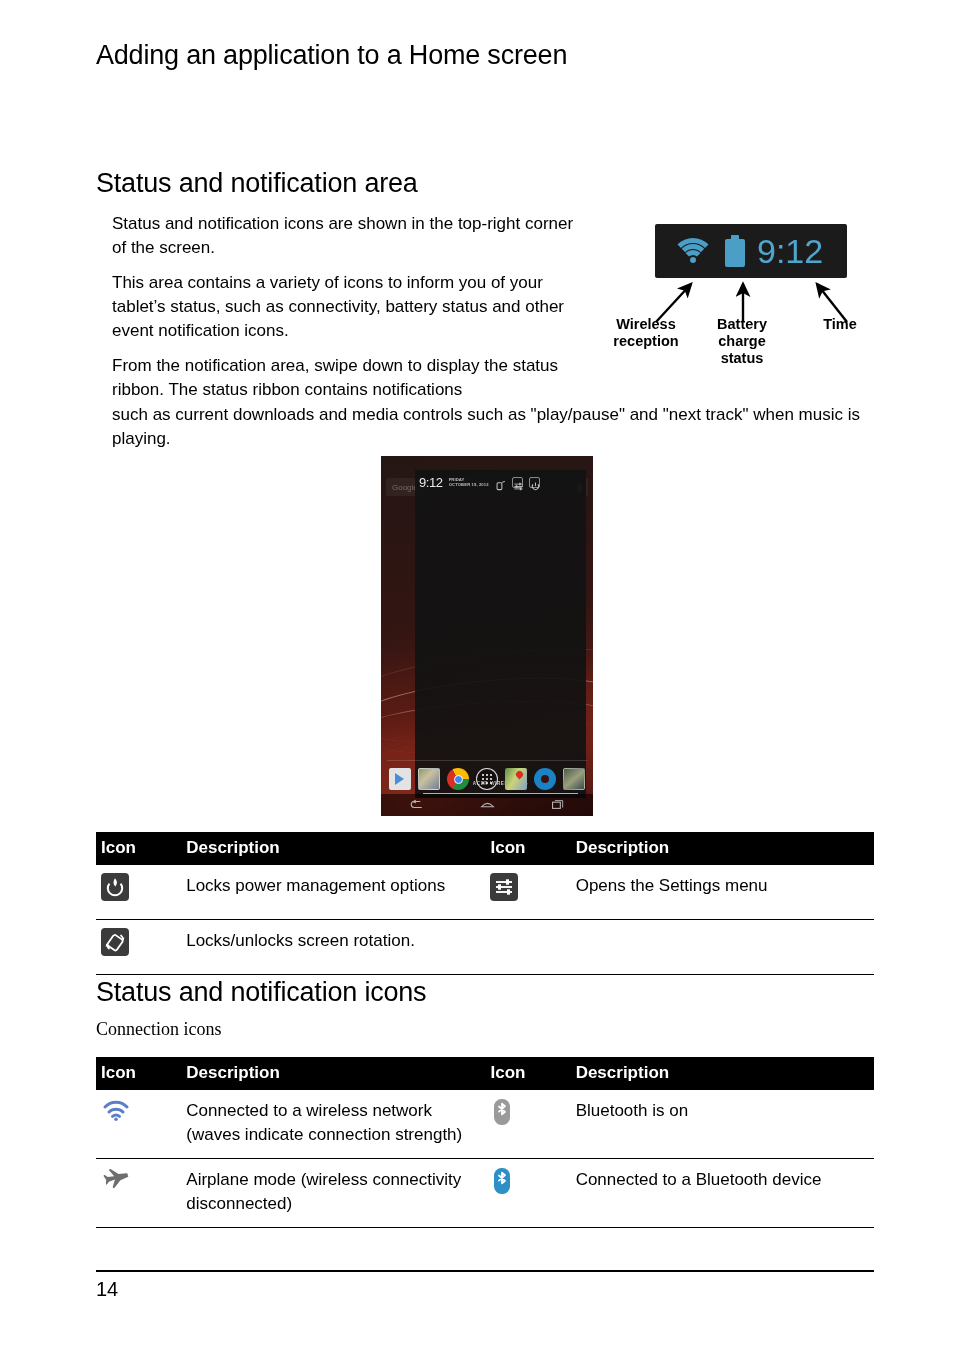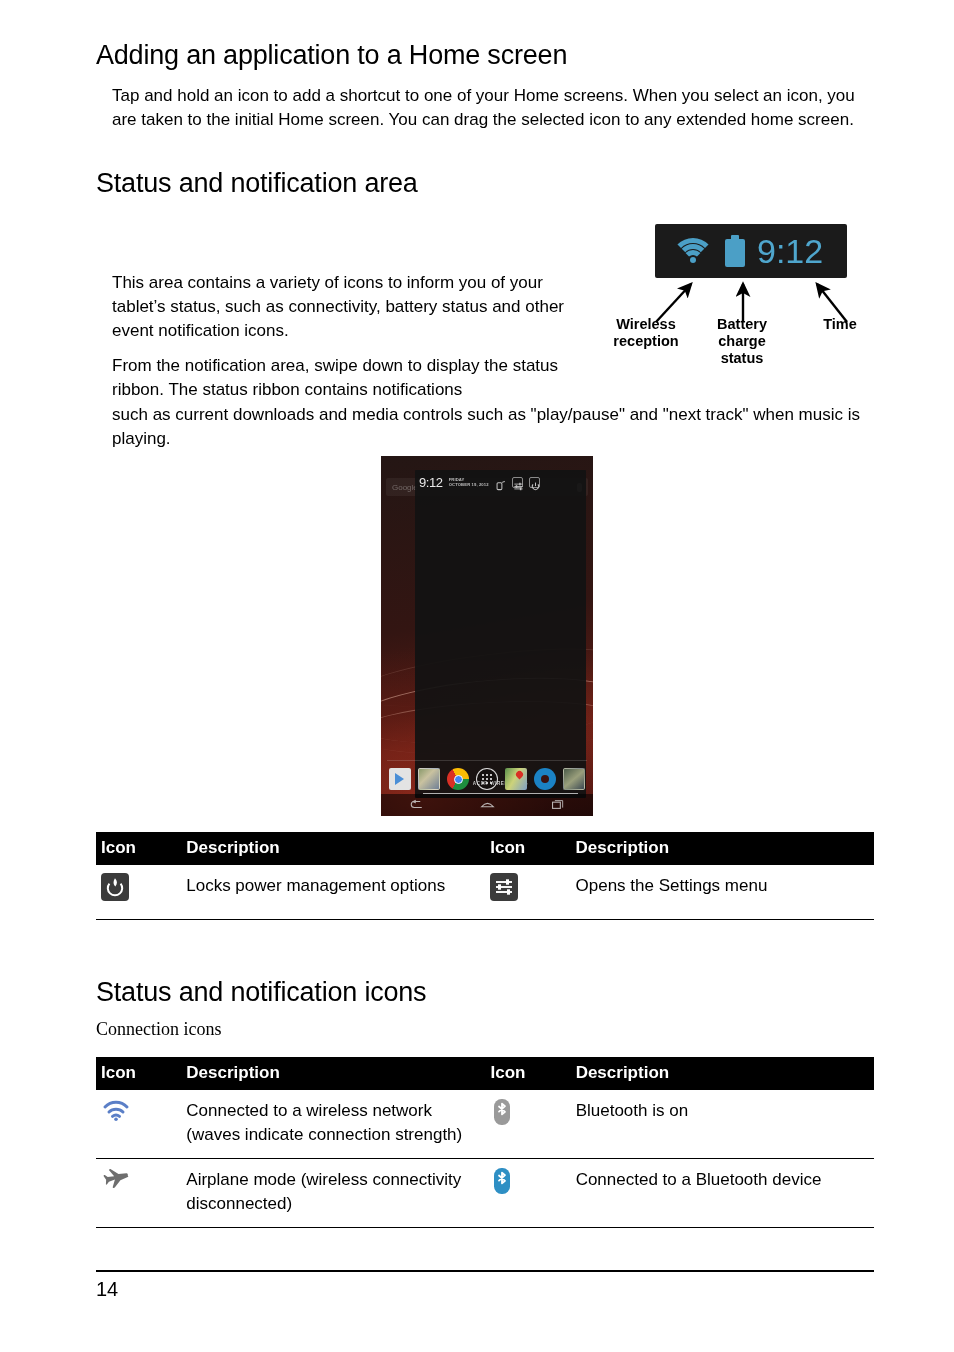--- a/index.html
+++ b/index.html
@@ -410,24 +410,24 @@
     font-size: 20px;
   }
 </style>
 </head>
 <body>
 
 <div class="page">
 
   <div class="h1" style="left:96px; top:40px;">Adding an application to a Home screen</div>
 
-  <div class="body-text" style="left:112px; top:84px; width:752px;">Tap and hold an icon to add a shortcut to one of your Home screens. When you select an icon, you are taken to the initial Home screen. You can drag the selected icon to any extended home screen.</div>
 
   <div class="h1" style="left:96px; top:168px;">Status and notification area</div>
 
+  <div class="body-text" style="left:112px; top:212px; width:480px;">Status and notification icons are shown in the top-right corner of the screen.</div>
 
   <div class="body-text" style="left:112px; top:271px; width:480px;">This area contains a variety of icons to inform you of your tablet’s status, such as connectivity, battery status and other event notification icons.</div>
 
   <div class="body-text" style="left:112px; top:354px; width:480px;">From the  notification area, swipe down to display the status ribbon. The status ribbon contains notifications</div>
 
   <div class="body-text" style="left:112px; top:403px; width:752px;">such as current downloads and media controls such as "play/pause" and "next track" when music is playing.</div>
 
   <div class="statusfig">
     <div class="sf-inner">
       <span class="wifi-glyph">
@@ -588,20 +588,36 @@
               </g>
               <g fill="#fff">
                 <rect x="16" y="6.3" width="3" height="5.4"></rect>
                 <rect x="8" y="11.3" width="3" height="5.4"></rect>
                 <rect x="17" y="16.3" width="3" height="5.4"></rect>
               </g>
             </svg>
           </span>
         </td>
         <td>Opens the Settings menu</td>
+      </tr>
+      <tr>
+        <td class="iconcell">
+          <span class="dk-sq">
+            <svg viewBox="0 0 28 28" width="28" height="28">
+              <rect x="9" y="8" width="11" height="13" rx="2" fill="none" stroke="#fff" stroke-width="1.8" transform="rotate(35 14 14)"></rect>
+              <path d="M19.5 7 A6.5 6.5 0 0 1 22 11" fill="none" stroke="#fff" stroke-width="1.6"></path>
+              <path d="M22.8 12.4 L20.3 10.4 L23.3 9.2 z" fill="#fff"></path>
+              <path d="M8.5 21 A6.5 6.5 0 0 1 6 17" fill="none" stroke="#fff" stroke-width="1.6"></path>
+              <path d="M5.2 15.6 L7.7 17.6 L4.7 18.8 z" fill="#fff"></path>
+            </svg>
+          </span>
+        </td>
+        <td>Locks/unlocks screen rotation.</td>
+        <td class="iconcell"></td>
+        <td></td>
       </tr>
     </tbody>
   </table>
 
   <div class="h1" style="left:96px; top:977px;">Status and notification icons</div>
 
   <div class="h2" style="left:96px; top:1019px;">Connection icons</div>
 
   <table class="tbl" style="top:1057px;">
     <thead>

